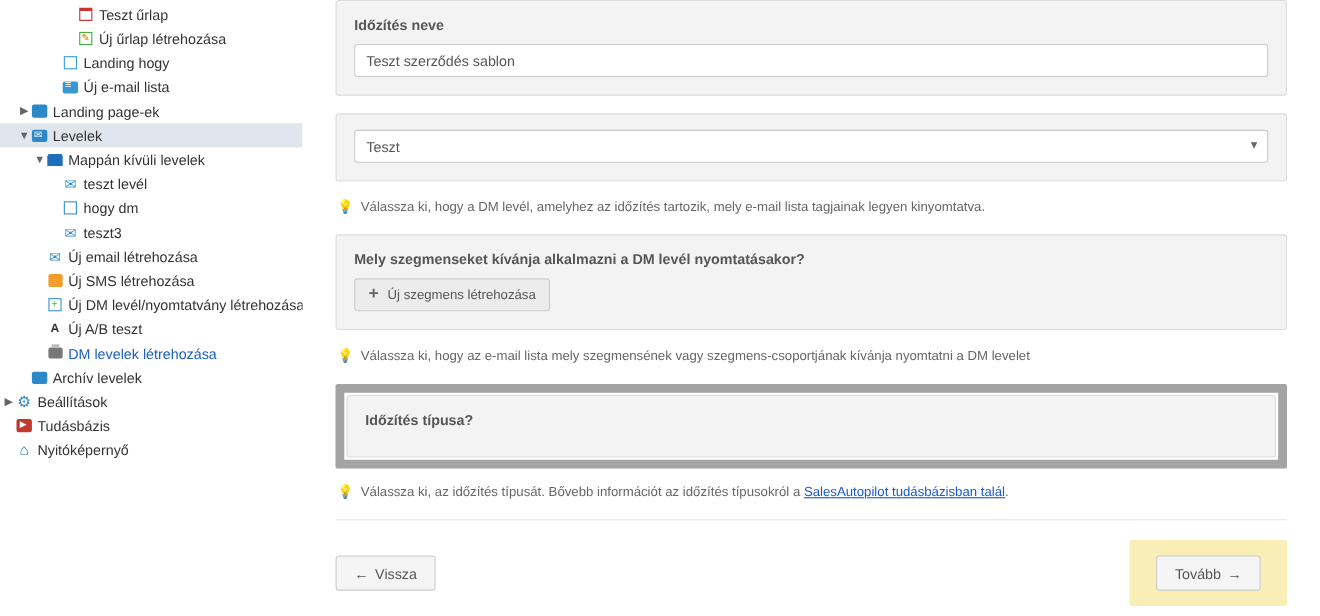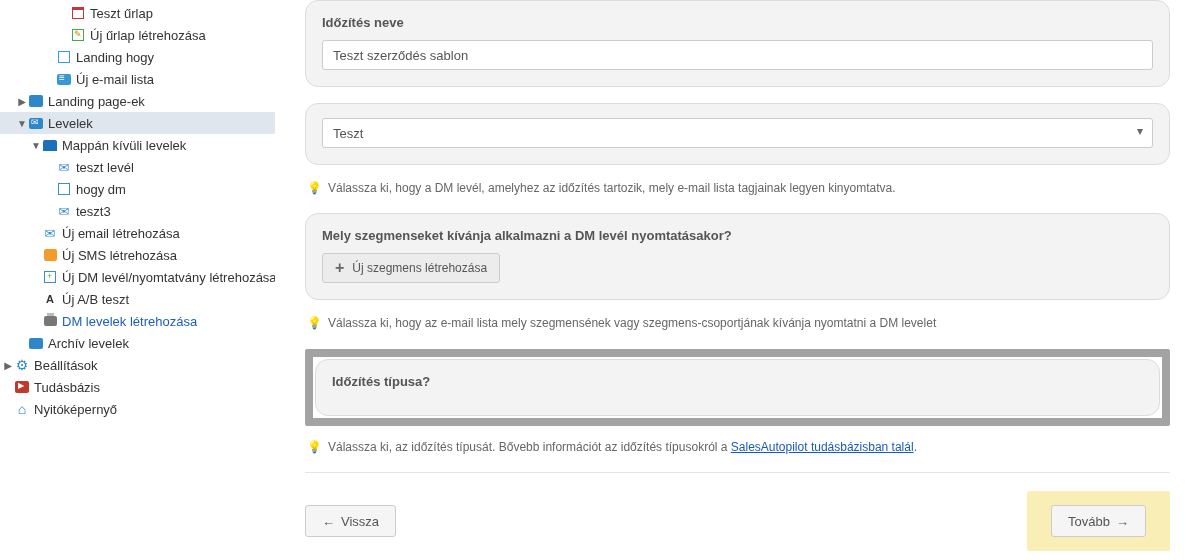--- a/index.html
+++ b/index.html
@@ -37,21 +37,21 @@
   .ic-ab      { color:#333; font-size:11px; font-weight:bold; }
   .ic-print   { background:#777; width:13px;height:10px;border-radius:2px;position:relative;}
   .ic-print::before{content:"";position:absolute;left:3px;top:-3px;width:7px;height:3px;background:#bbb;}
   .ic-archive { background:#2d88c9;width:14px;height:11px;border-radius:2px;}
   .ic-gear    { color:#2d88c9; font-size:14px; }
   .ic-kb      { background:#c0392b;width:14px;height:12px;border-radius:2px;position:relative;}
   .ic-kb::after{content:"▶";color:#fff;font-size:8px;position:absolute;left:3px;top:0;}
   .ic-home    { color:#2178c0; font-size:14px; }
   
   .main { flex: 1; padding: 0 30px 10px 30px; background: #fff; overflow: hidden; font-size: 12px; color:#555;}
-  .panel { background:#f3f3f3; border:1px solid #dcdcdc; border-radius:13px; padding:14px 16px 16px; margin-bottom:16px; }
+  .panel { background:#f3f3f3; border:1px solid #dcdcdc; border-radius:3px; padding:14px 16px 16px; margin-bottom:16px; }
   .panel-title { font-weight:bold; color:#555; font-size:13px; margin-bottom:10px; }
   .tinput { width:100%; height:30px; border:1px solid #ccc; border-radius:3px; background:#fff; padding:0 10px; font-size:13px; color:#555; }
   .select-wrap { position:relative; }
   .select-wrap::after { content:"▾"; position:absolute; right:10px; top:6px; color:#666; pointer-events:none; font-size:12px;}
   .hint { display:flex; align-items:flex-start; gap:6px; font-size:12px; color:#666; margin:0 0 18px 2px; }
   .bulb { color:#f5b400; font-size:12px; line-height:1.2; }
   .seg-btn { display:inline-flex; align-items:center; gap:8px; background:#ececec; border:1px solid #ccc; border-radius:3px; height:30px; padding:0 12px; font-size:12px; color:#555; cursor:pointer; }
   .seg-btn .plus { font-weight:bold; font-size:16px; color:#666; }
   .highlight-box { border:8px solid #a3a3a3; padding:2px; border-radius:2px; margin-bottom:14px; }
   .highlight-box .panel { margin-bottom:0; }

